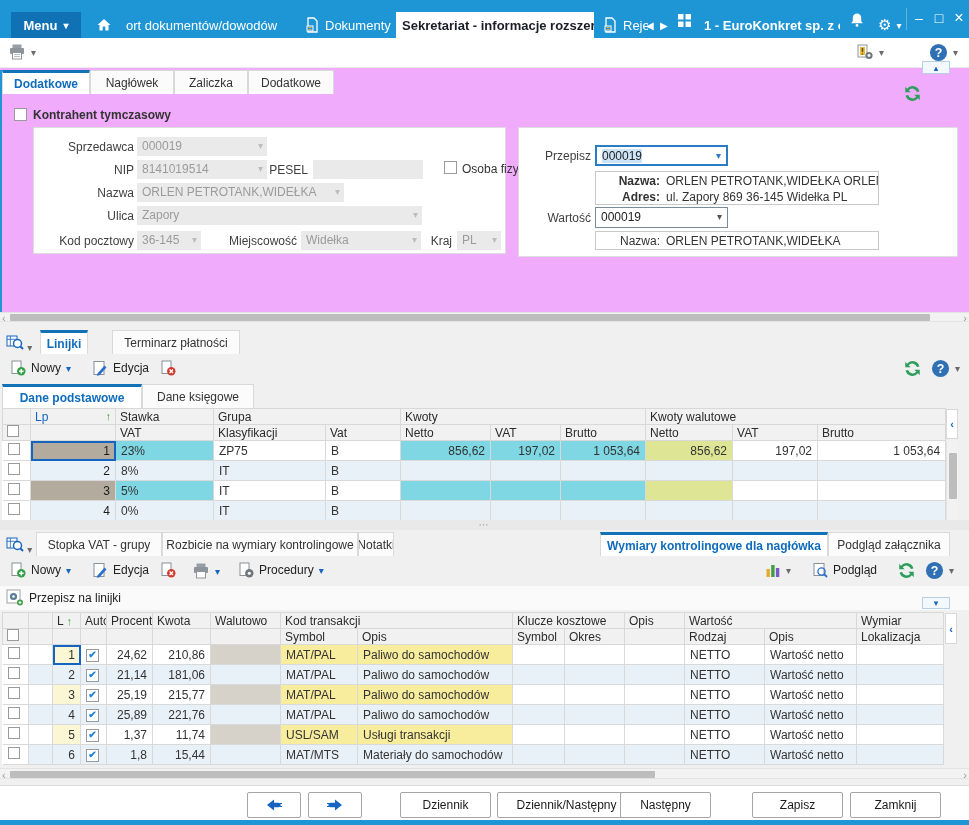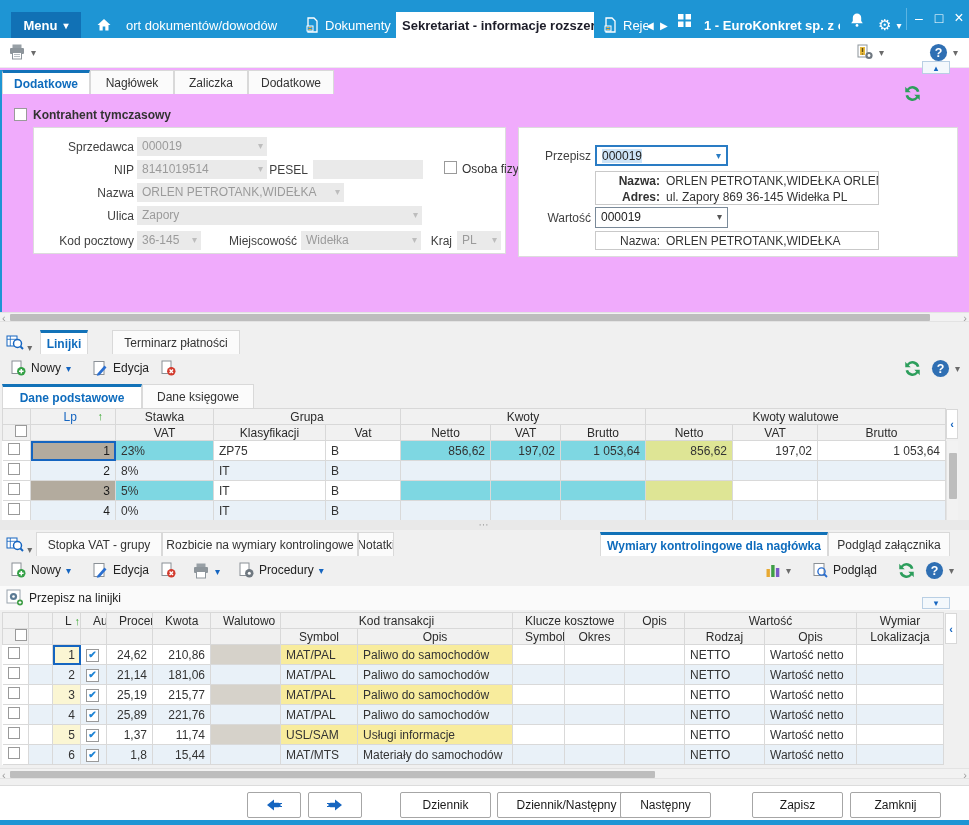--- a/index.html
+++ b/index.html
@@ -39,21 +39,21 @@
   .thumb{position:absolute;background:#bdbdbd;border-radius:1px}
   .sarrow{position:absolute;color:#9a9a9a;font-size:11px;line-height:10px}
   .vscroll{position:absolute;background:#f2f2f2;border-left:1px solid #e3e3e3}
   
   .strip{position:absolute;left:0;width:969px;background:#f0f0f0}
   .tbtn{position:absolute;display:flex;align-items:center;gap:5px;color:#222;cursor:pointer;white-space:nowrap}
   .i16{width:16px;height:16px;display:inline-block;vertical-align:middle;flex:none}
   .i18{width:18px;height:18px;display:inline-block;vertical-align:middle;flex:none}
   
   table.grid{border-collapse:collapse;table-layout:fixed;width:100%;font-size:12px;background:#fff}
-  .grid th{background:#f1f1f1;border:1px solid #d8d8d8;font-weight:normal;text-align:center;padding:0 12px;height:16px;color:#2b2b2b;white-space:nowrap;overflow:hidden}
+  .grid th{background:#f1f1f1;border:1px solid #d8d8d8;font-weight:normal;text-align:left;padding:0 4px;height:16px;color:#2b2b2b;white-space:nowrap;overflow:hidden}
   .grid td{border-right:1px solid #d9d9d9;border-bottom:1px solid #d9d9d9;padding:0 5px;height:20px;background:#fff;white-space:nowrap;overflow:hidden}
   .grid tr.alt td{background:#e9f1f8}
   .grid td.c-cyan{background:#7ed7e2}
   .grid td.c-ygreen{background:#dee595}
   .grid td.c-khaki{background:#f8ec9d}
   .grid td.c-pyellow{background:#fbf6d3}
   .grid td.c-tan{background:#b3ab9e;color:#1c1c1c}
   .grid td.c-gray{background:#d6d2ca}
   .grid td.sel{outline:2px solid #1565c0;outline-offset:-2px}
   .num{text-align:right}
@@ -655,21 +655,21 @@
           </tr>
           <tr>
             <td><span class="ckb" style="width: 12px; height: 12px;"></span></td>
             <td></td>
             <td class="c-pyellow num">5</td>
             <td><span class="ckb" style="width: 13px; height: 13px;">✔</span></td>
             <td class="num">1,37</td>
             <td class="num">11,74</td>
             <td class="c-gray"></td>
             <td class="c-khaki">USL/SAM</td>
-            <td class="c-khaki">Usługi informacje</td>
+            <td class="c-khaki">Usługi transakcji</td>
             <td></td>
             <td></td>
             <td></td>
             <td>NETTO</td>
             <td>Wartość netto</td>
             <td></td>
           </tr>
           <tr class="alt">
             <td style="background: rgb(255, 255, 255);"><span class="ckb" style="width: 12px; height: 12px;"></span></td>
             <td></td>

